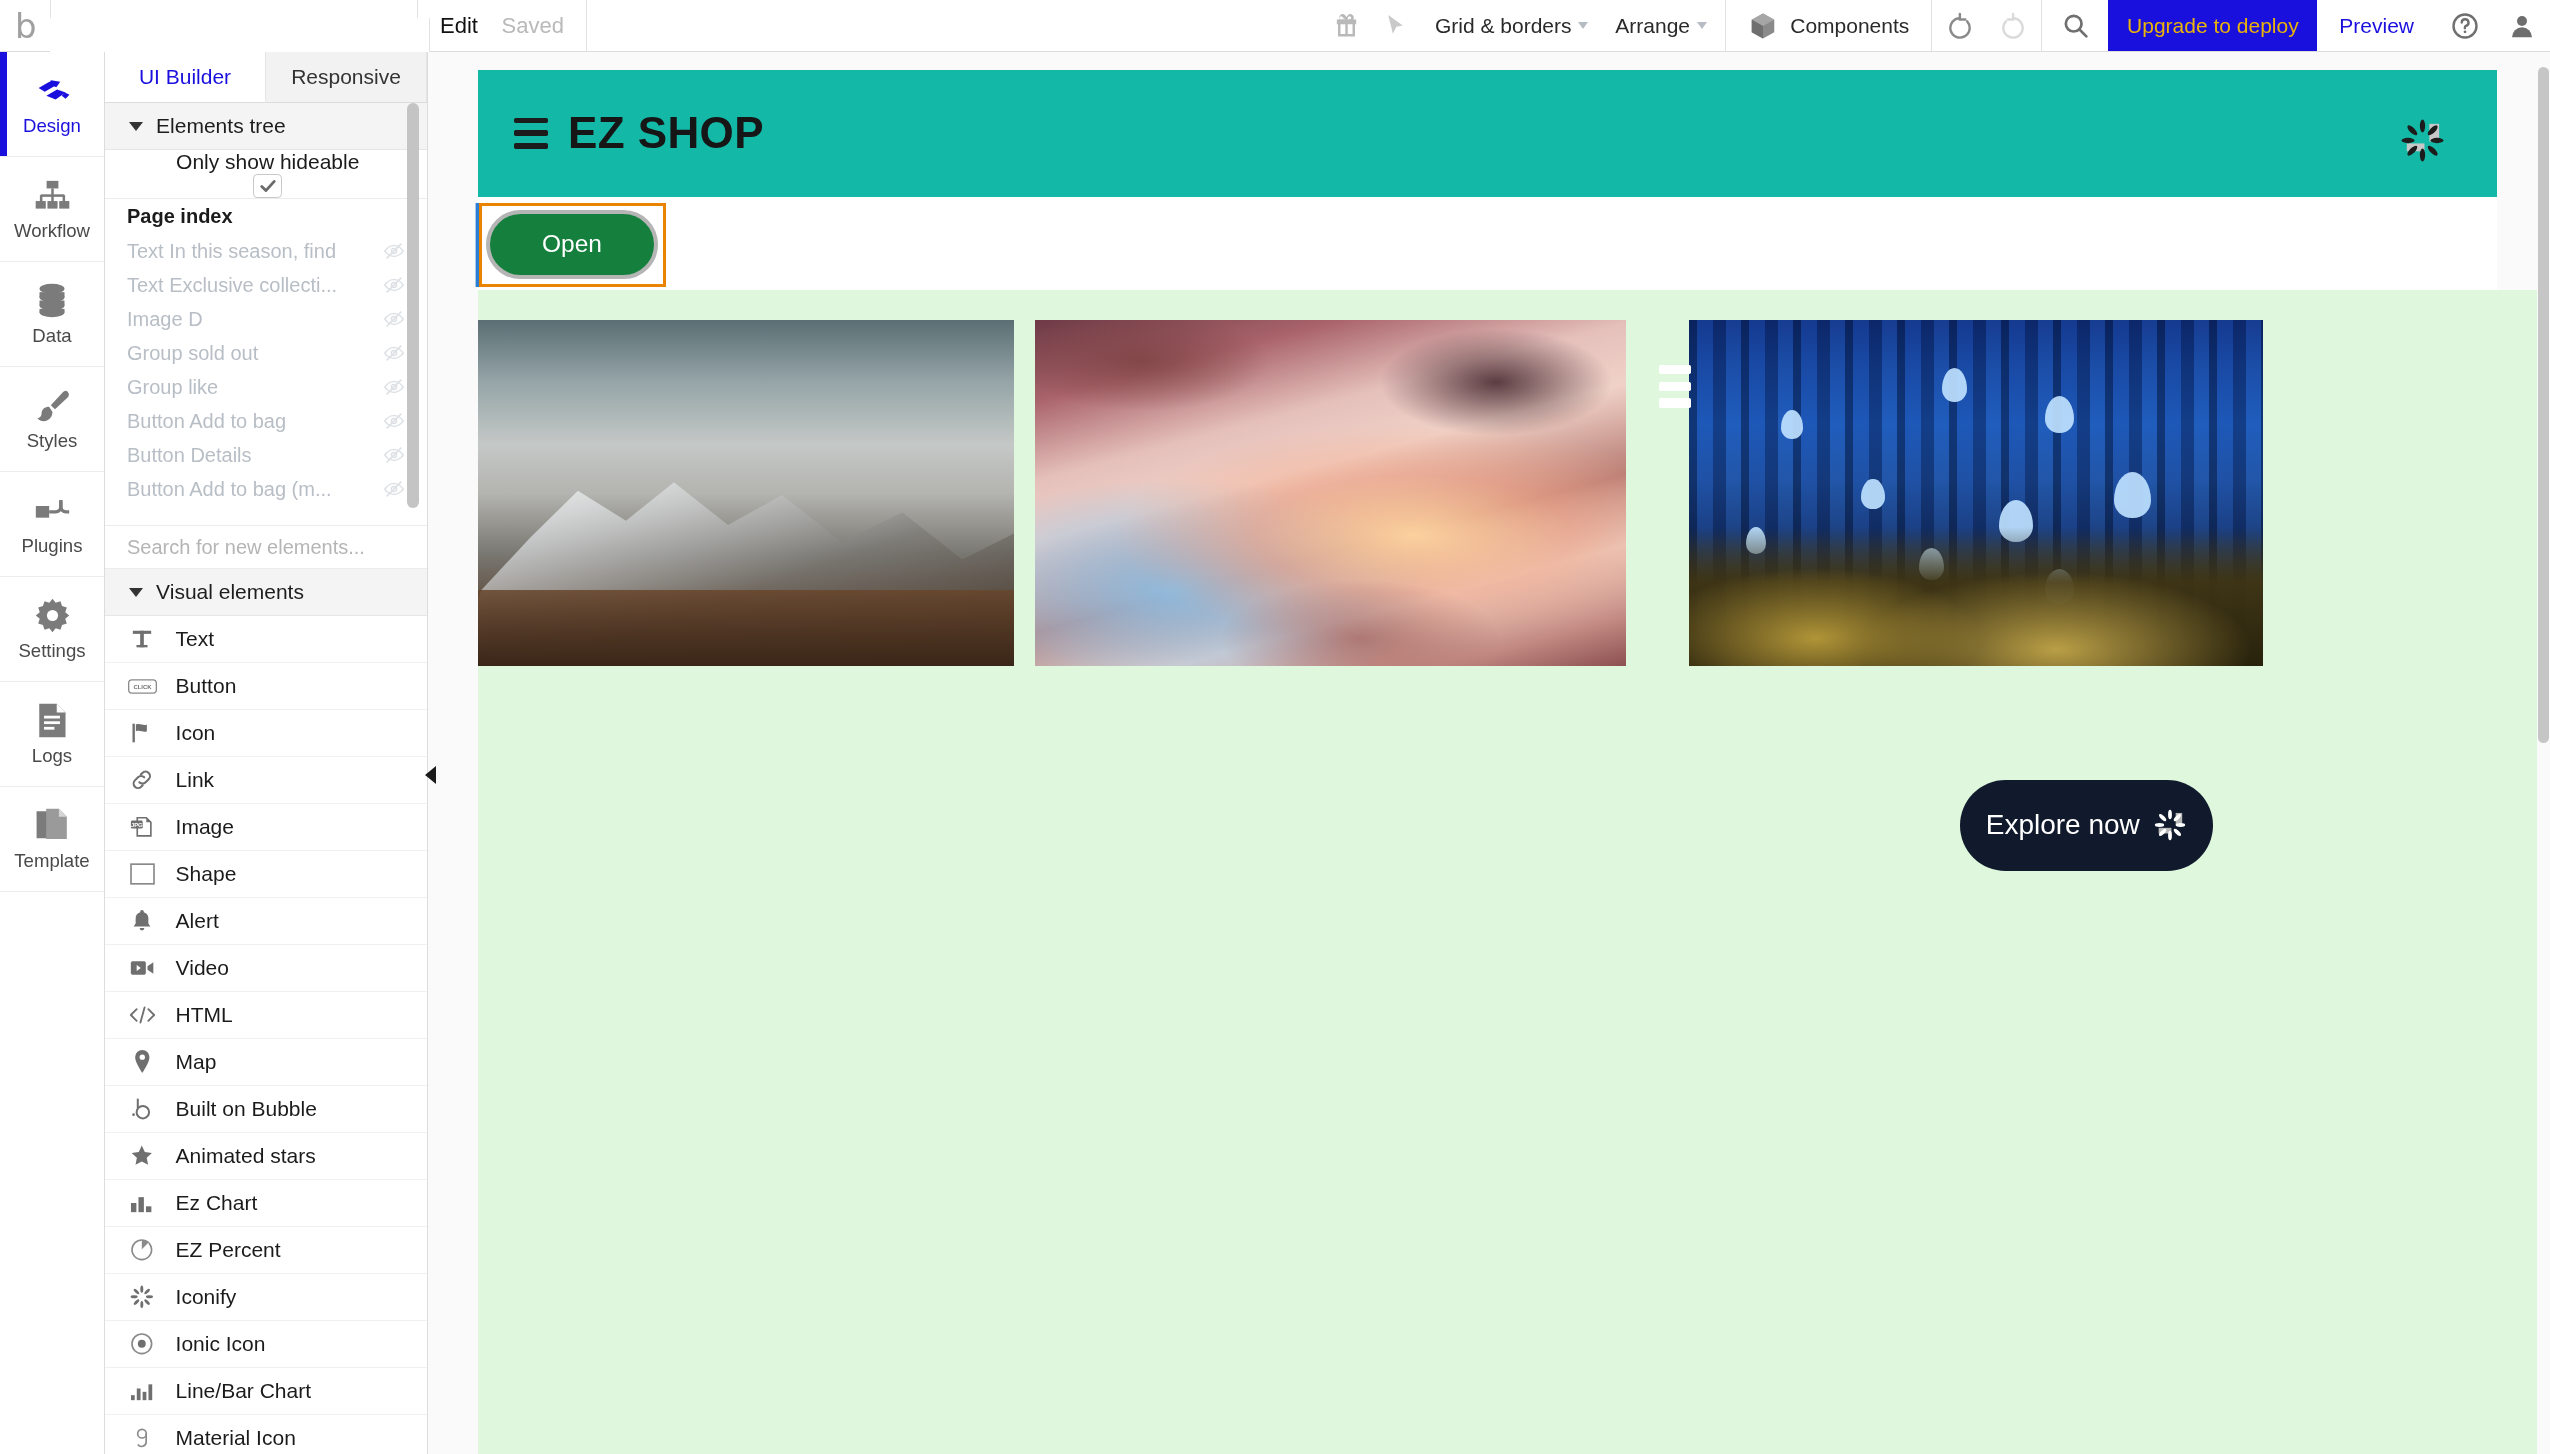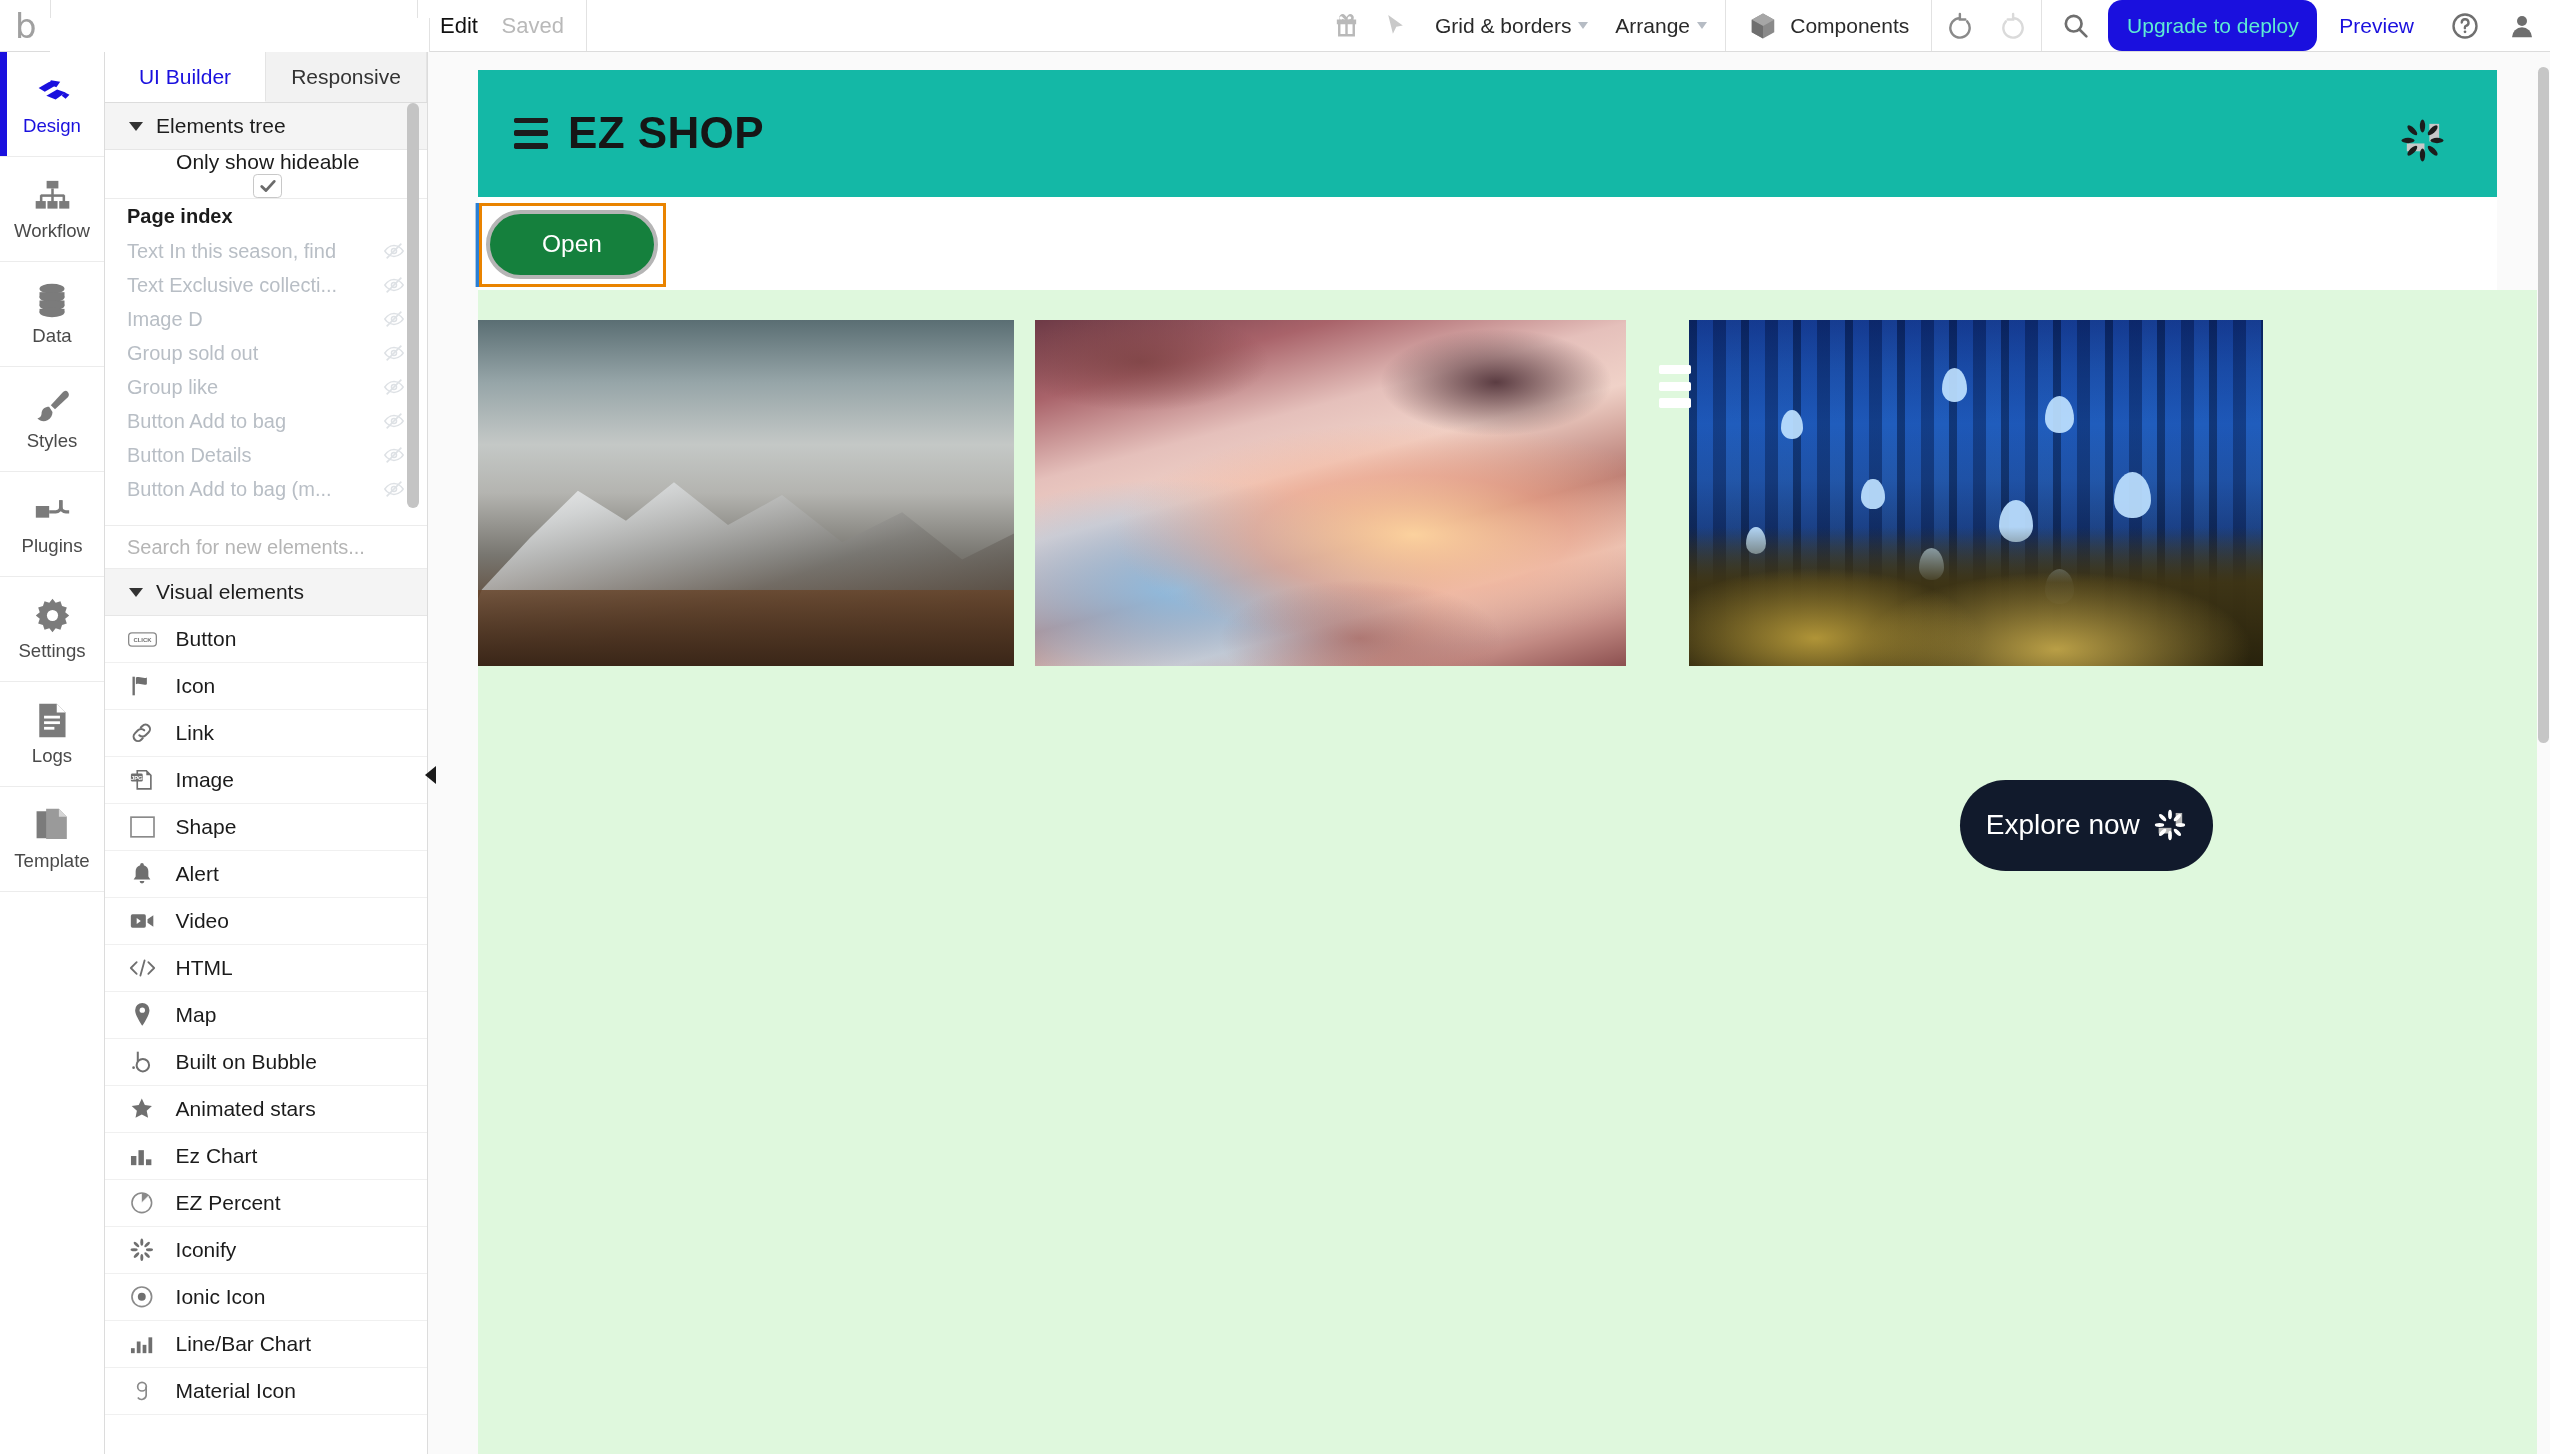--- a/index.html
+++ b/index.html
@@ -60,22 +60,22 @@
     display: flex; align-items: center; gap: 11.8px; padding: 0 22px;
     border-right: 0.8px solid #e2e2e2; font-size: 21px; color: #2a2a2a; cursor: pointer;
   }
   .tb-undo {
     display: flex; align-items: center; gap: 17px; padding: 0 17px;
     border-right: 0.8px solid #e2e2e2;
   }
   .tb-search { display: flex; align-items: center; padding: 0 18.6px; cursor: pointer; }
   .tb-upgrade {
     display: flex; align-items: center; justify-content: center;
-    background: #1a10de; color: #5eead4; font-size: 21px;
-    padding: 0 18.6px; cursor: pointer; align-self: stretch; border-radius: 14px;
+    background: #1a10de; color: #eab308; font-size: 21px;
+    padding: 0 18.6px; cursor: pointer; align-self: stretch;
   }
   .tb-preview {
     display: flex; align-items: center; padding: 0 22px;
     color: #1a10de; font-size: 21px; cursor: pointer;
   }
   .tb-help, .tb-avatar { display: flex; align-items: center; padding: 0 13.5px; cursor: pointer; }
 
   
   .rail {
     position: absolute; top: 52px; left: 0;
@@ -614,20 +614,30 @@
     <span>Search for new elements...</span>
   </div>
 
   <div class="sect-head">
     <span class="tri-dn"></span>
     <span>Visual elements</span>
   </div>
 
   <div>
 
+    <div class="ve-row">
+      <span class="ve-ico">
+        <svg class="ic" width="22" height="22" viewBox="0 0 24 24" fill="#6f6f6f">
+          <rect x="2" y="3" width="20" height="3.4"></rect>
+            <rect x="10" y="3" width="4" height="18"></rect>
+          <rect x="6" y="18.5" width="12" height="2.6"></rect>
+        </svg>
+      </span>
+      <span>Text</span>
+    </div>
 
     <div class="ve-row">
       <span class="ve-ico">
         <svg class="ic" width="29" height="17" viewBox="0 0 44 22" fill="none" style="font-size:25px">
           <rect x="1" y="1" width="42" height="20" rx="5" stroke="#8a8a8a" stroke-width="2"></rect>
           <text x="22" y="15.5" font-family="Liberation Sans, sans-serif" font-size="9" font-weight="700" fill="#6f6f6f" text-anchor="middle">CLICK</text>
         </svg>
       </span>
       <span>Button</span>
     </div>

